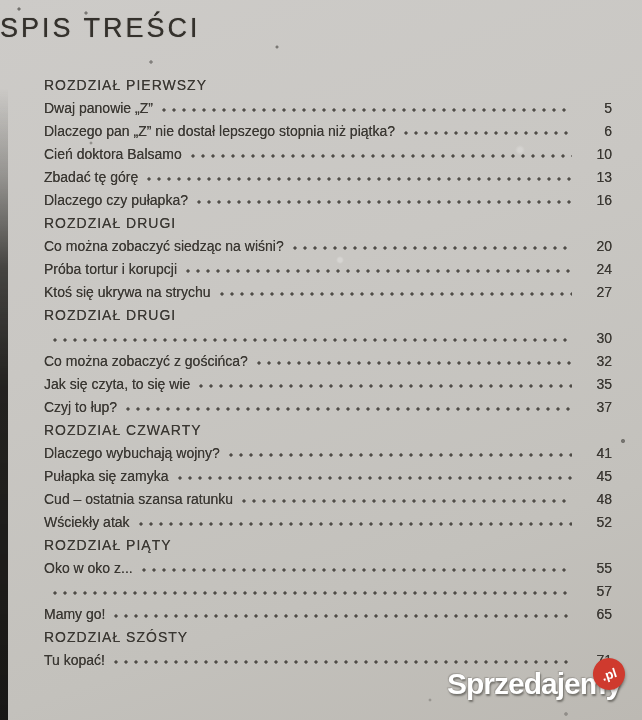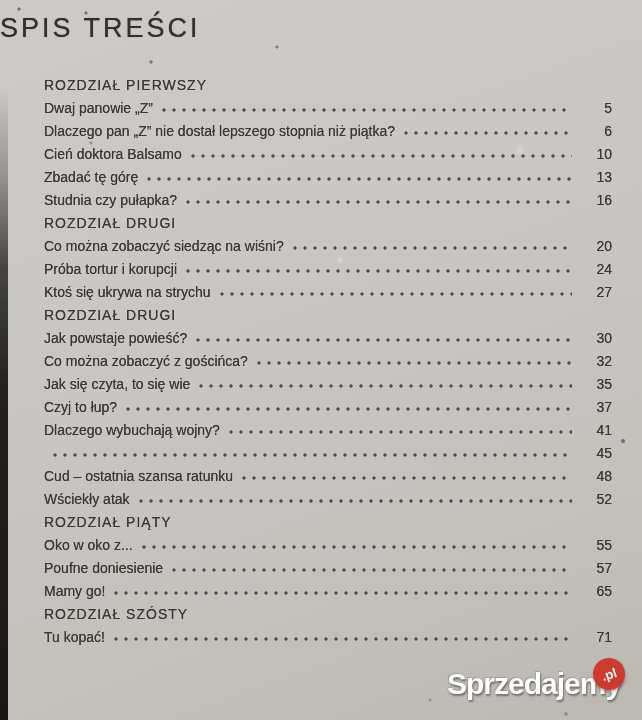--- a/index.html
+++ b/index.html
@@ -137,21 +137,21 @@
     <span class="label">Cień doktora Balsamo</span>
     <span class="dots"></span>
     <span class="pagenum">10</span>
   </div>
       <div class="row">
     <span class="label">Zbadać tę górę</span>
     <span class="dots"></span>
     <span class="pagenum">13</span>
   </div>
       <div class="row">
-    <span class="label">Studnia czy pułapka?</span>
+    <span class="label">Dlaczego czy pułapka?</span>
     <span class="dots"></span>
     <span class="pagenum">16</span>
   </div>
       <div class="row heading">
     <span class="label">ROZDZIAŁ DRUGI</span>
   </div>
       <div class="row">
     <span class="label">Co można zobaczyć siedząc na wiśni?</span>
     <span class="dots"></span>
     <span class="pagenum">20</span>
@@ -163,45 +163,48 @@
   </div>
       <div class="row">
     <span class="label">Ktoś się ukrywa na strychu</span>
     <span class="dots"></span>
     <span class="pagenum">27</span>
   </div>
       <div class="row heading">
     <span class="label">ROZDZIAŁ DRUGI</span>
   </div>
       <div class="row">
-    <span class="label">Jak powstaje powieść?</span>
     <span class="dots"></span>
     <span class="pagenum">30</span>
   </div>
       <div class="row">
     <span class="label">Co można zobaczyć z gościńca?</span>
     <span class="dots"></span>
     <span class="pagenum">32</span>
   </div>
       <div class="row">
     <span class="label">Jak się czyta, to się wie</span>
     <span class="dots"></span>
     <span class="pagenum">35</span>
   </div>
       <div class="row">
     <span class="label">Czyj to łup?</span>
     <span class="dots"></span>
     <span class="pagenum">37</span>
   </div>
+      <div class="row heading">
+    <span class="label">ROZDZIAŁ CZWARTY</span>
+  </div>
       <div class="row">
     <span class="label">Dlaczego wybuchają wojny?</span>
     <span class="dots"></span>
     <span class="pagenum">41</span>
   </div>
       <div class="row">
+    <span class="label">Pułapka się zamyka</span>
     <span class="dots"></span>
     <span class="pagenum">45</span>
   </div>
       <div class="row">
     <span class="label">Cud – ostatnia szansa ratunku</span>
     <span class="dots"></span>
     <span class="pagenum">48</span>
   </div>
       <div class="row">
     <span class="label">Wściekły atak</span>
@@ -210,21 +213,20 @@
   </div>
       <div class="row heading">
     <span class="label">ROZDZIAŁ PIĄTY</span>
   </div>
       <div class="row">
     <span class="label">Oko w oko z...</span>
     <span class="dots"></span>
     <span class="pagenum">55</span>
   </div>
       <div class="row">
-    <span class="label">Poufne doniesienie</span>
     <span class="dots"></span>
     <span class="pagenum">57</span>
   </div>
       <div class="row">
     <span class="label">Mamy go!</span>
     <span class="dots"></span>
     <span class="pagenum">65</span>
   </div>
       <div class="row heading">
     <span class="label">ROZDZIAŁ SZÓSTY</span>

